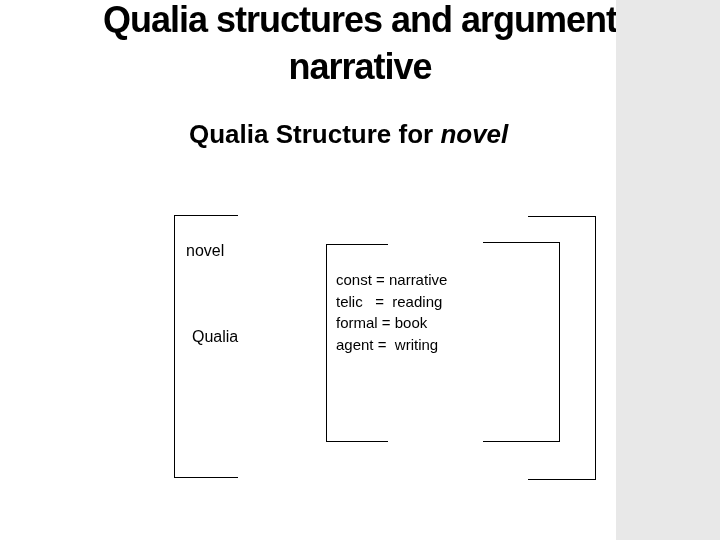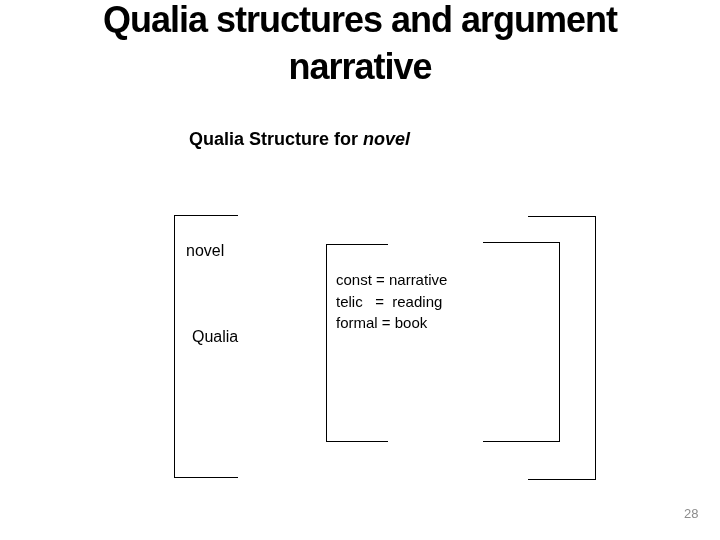--- a/index.html
+++ b/index.html
@@ -7,21 +7,21 @@
     --bracket-line: #000000;
     --page-number: #8c8c8c;
     --background: #ffffff;
   }
   * { margin: 0; padding: 0; box-sizing: border-box; }
   html, body { background: #e8e8e8; }
   body { font-family: "Liberation Sans", sans-serif; }
 
   .slide {
     position: relative;
-    width: 720px;
+    width: 616px;
     height: 540px;
     background: var(--background);
     overflow: hidden;
     color: var(--text);
   }
 
   .title {
     position: absolute;
     top: -4px;
     left: 0;
@@ -30,22 +30,22 @@
     font-size: 36px;
     line-height: 47px;
     font-weight: bold;
     letter-spacing: -1px;
     color: var(--text);
   }
 
   .subtitle {
     position: absolute;
     left: 189px;
-    top: 129px;
-    font-size: 18px;
+    top: 119px;
+    font-size: 26px;
     font-weight: bold;
     color: var(--text);
     white-space: pre;
   }
   .subtitle em { font-style: italic; }
 
   .diagram { position: absolute; inset: 0; }
 
   .bracket { position: absolute; }
   .bracket.left {
@@ -113,18 +113,19 @@
     <div class="bracket left inner-left"></div>
     <div class="bracket right inner-right"></div>
 
     <div class="lexeme">novel</div>
     <div class="category">Qualia</div>
 
     <div class="qualia-list">
       <div class="qualia-line">const = narrative</div>
       <div class="qualia-line">telic   =  reading</div>
       <div class="qualia-line">formal = book</div>
+      <div class="qualia-line">agent =  writing</div>
     </div>
   </div>
 
   <div class="page-number">28</div>
 
 </div>
 
 </body></html>

